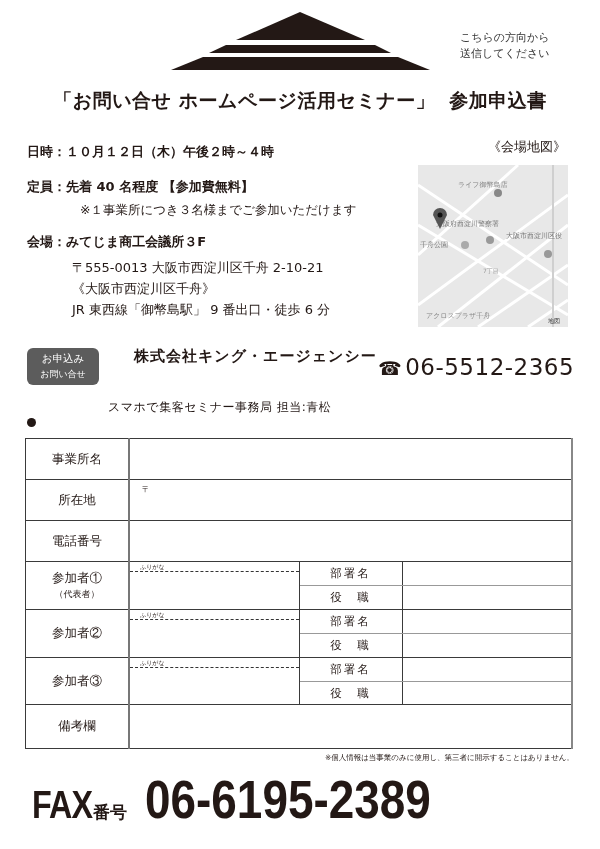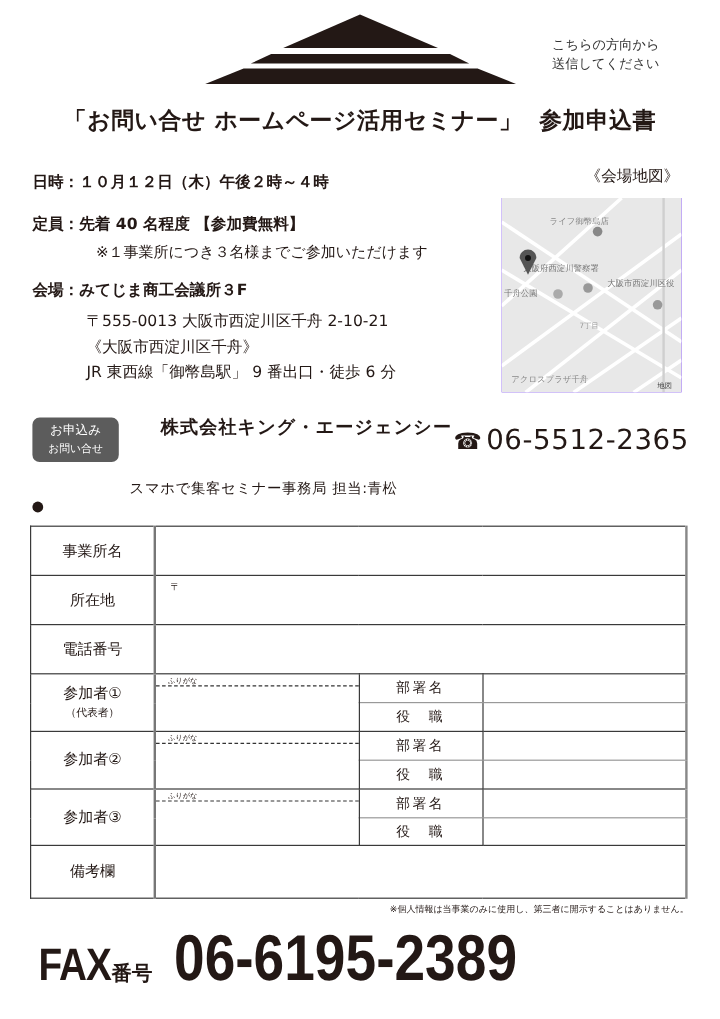--- a/index.html
+++ b/index.html
@@ -17,21 +17,21 @@
   .badge { left:27px; top:348px; width:72px; height:37px; background:#5c5c5c; border-radius:6px; color:#fff; text-align:center; }
   .badge .l1 { display:block; font-size:10.5px; margin-top:4px; }
   .badge .l2 { display:block; font-size:9px; margin-top:2px; }
   .company { left:108px; top:347px; font-size:15px; font-weight:bold; letter-spacing:1px; white-space:nowrap;margin-left:26px; }
   .office { left:108px; top:369px; font-size:12px; letter-spacing:0.5px; white-space:nowrap;margin-top:30px; }
   .phone { left:378px; top:354px; font-size:23px; white-space:nowrap; letter-spacing:0.5px; }
   .phone .icon { font-size:19px; margin-right:3px; }
   .instr { left:27px; top:416px; font-size:11px; white-space:nowrap; }
   .instr .dot { display:inline-block; width:9px; height:9px; border-radius:50%; background:#231815; margin-right:6px; vertical-align:-1px; }
   table.form { position:absolute; left:25px; top:438px; width:548px; border-collapse:collapse; font-size:12.5px; }
-  table.form td { border:1.5px solid #3a3a3a; padding:0; }
+  table.form td { border:1.5px solid #3a3a3a; padding:0;font-family:Liberation Mono, monospace; }
   table.form td.lbl { width:102px; text-align:center; border-right:2px solid #777; }
   table.form td.sublbl { width:102px; text-align:center; letter-spacing:2px; border-right:1.5px solid #3a3a3a; border-left:1.5px solid #3a3a3a; font-size:11.5px; }
   table.form td.subval { border-right:2px solid #888; }
   table.form td.right { border-right:2px solid #888; }
   table.form tr.sub-top td.sublbl, table.form tr.sub-top td.subval { border-bottom:1px solid #999; }
   table.form tr.sub-bot td.sublbl, table.form tr.sub-bot td.subval { border-top:1px solid #999; }
   .name-cell { position:relative; vertical-align:top; }
   .furi { position:absolute; left:10px; top:1px; font-size:6px; }
   .furi-line { position:absolute; left:0; right:0; top:9px; border-top:1.5px dashed #333; }
   .postal { position:absolute; left:12px; top:4px; font-size:8px; }

